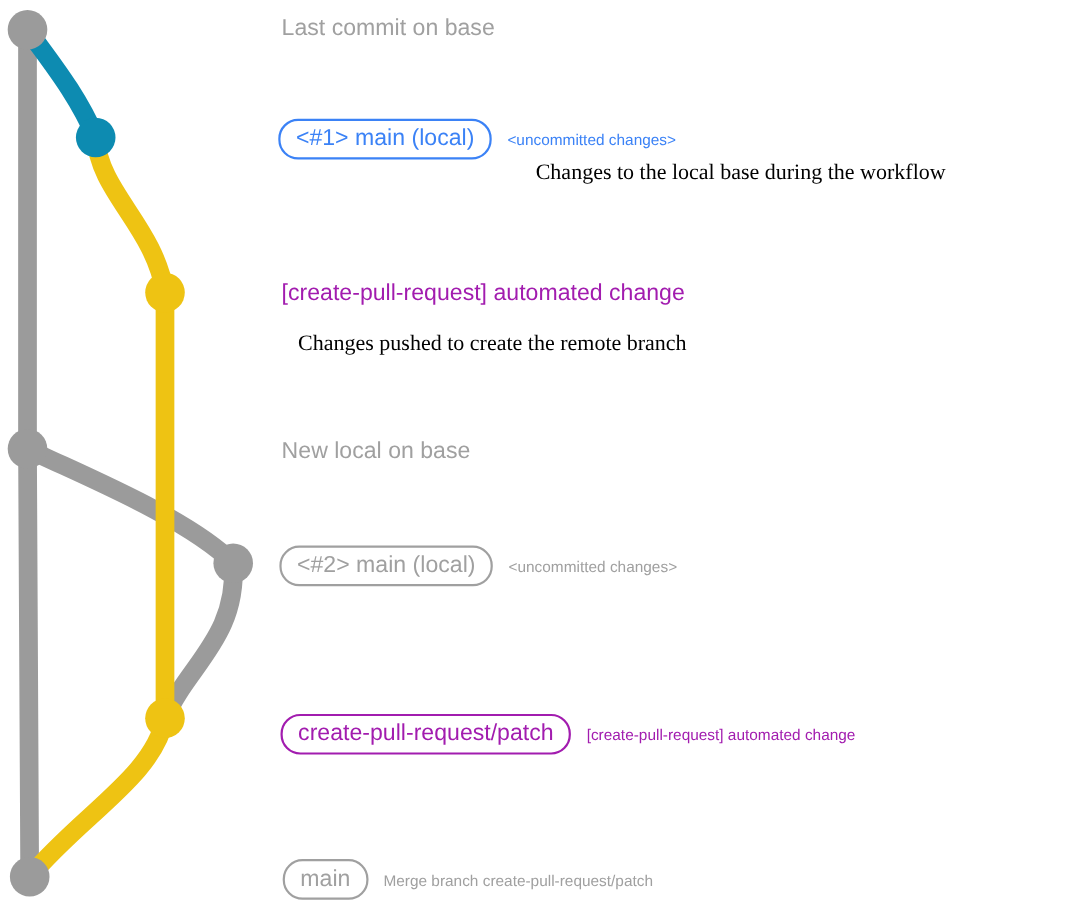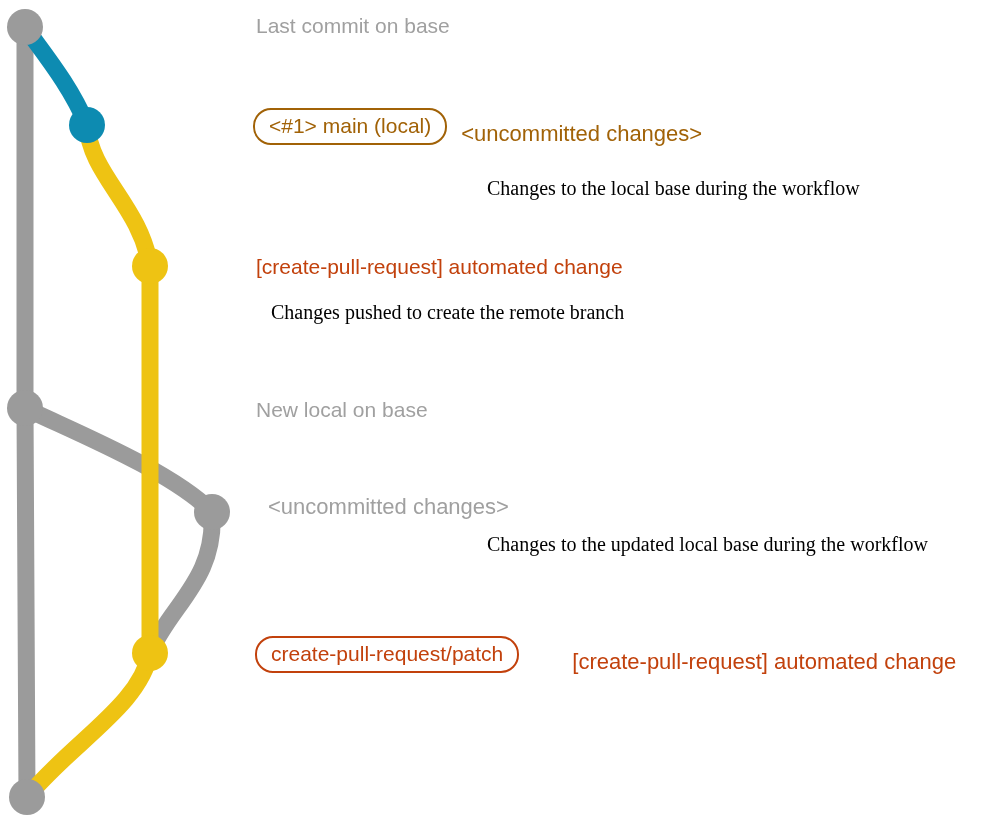--- a/index.html
+++ b/index.html
@@ -29,21 +29,21 @@
     position: absolute;
     left: 0;
     top: 0;
     width: 981px;
     height: 827px;
   }
 
   .row {
     position: absolute;
     display: flex;
-    align-items: flex-end;
+    align-items: center;
   }
 
   
   .plain-label {
     font-family: "Liberation Sans", sans-serif;
     font-size: 21px;
     line-height: 1;
     color: #9d9d9d;
     white-space: nowrap;
   }
@@ -58,39 +58,39 @@
     font-family: "Liberation Sans", sans-serif;
     font-size: 21px;
     line-height: 1;
     white-space: nowrap;
     background: #ffffff;
   }
 
   
   .subject {
     font-family: "Liberation Sans", sans-serif;
-    font-size: 22px;
+    font-size: 14px;
     line-height: 1;
     white-space: nowrap;
     margin-left: 14px;
   }
 
   
   .note {
     position: absolute;
     font-family: "Liberation Serif", serif;
     font-size: 20px;
     line-height: 1;
     color: #000000;
     white-space: nowrap;
   }
 
   
-  .c-blue   { color: #a16207; }
-  .c-yellow { color: #c2410c; }
+  .c-blue   { color: #3b82f6; }
+  .c-yellow { color: #a21caf; }
   .c-gray   { color: #a0a0a0; }
 </style>
 </head>
 <body>
 
 <svg id="graph-svg" viewBox="0 0 981 827" xmlns="http://www.w3.org/2000/svg" aria-hidden="true">
 
   <path d="M 25,27 L 25,408 L 27,797" fill="none" stroke="#9b9b9b" stroke-width="17" stroke-linecap="round" stroke-linejoin="round"></path>
 
   <path d="M 25,408 C 70,430 170,470 212,512" fill="none" stroke="#9b9b9b" stroke-width="17" stroke-linecap="round" stroke-linejoin="round"></path>
@@ -114,35 +114,39 @@
 <div class="annotations">
 
   <div class="row" style="left:256px; top:15px;">
     <span class="plain-label c-gray">Last commit on base</span>
   </div>
 
   <div class="row" style="left:253px; top:108px;">
     <span class="pill c-blue">&lt;#1&gt; main (local)</span>
     <span class="subject c-blue">&lt;uncommitted changes&gt;</span>
   </div>
-  <div class="note" style="left:487px; top:147px;margin-top:31px;">Changes to the local base during the workflow</div>
+  <div class="note" style="left:487px; top:147px;">Changes to the local base during the workflow</div>
 
   <div class="row" style="left:256px; top:256px;">
     <span class="plain-label c-yellow">[create-pull-request] automated change</span>
   </div>
   <div class="note" style="left:271px; top:302px;">Changes pushed to create the remote branch</div>
 
   <div class="row" style="left:256px; top:399px;">
     <span class="plain-label c-gray">New local on base</span>
   </div>
 
   <div class="row" style="left:254px; top:496px;">
+    <span class="pill c-gray">&lt;#2&gt; main (local)</span>
     <span class="subject c-gray">&lt;uncommitted changes&gt;</span>
   </div>
-  <div class="note" style="left:487px; top:534px;">Changes to the updated local base during the workflow</div>
 
-  <div class="row" style="left:255px; top:636px;gap:39px;">
+  <div class="row" style="left:255px; top:649px;">
     <span class="pill c-yellow">create-pull-request/patch</span>
     <span class="subject c-yellow">[create-pull-request] automated change</span>
   </div>
 
+  <div class="row" style="left:257px; top:781px;">
+    <span class="pill c-gray">main</span>
+    <span class="subject c-gray">Merge branch create-pull-request/patch</span>
+  </div>
 
 </div>
 
 </body></html>

